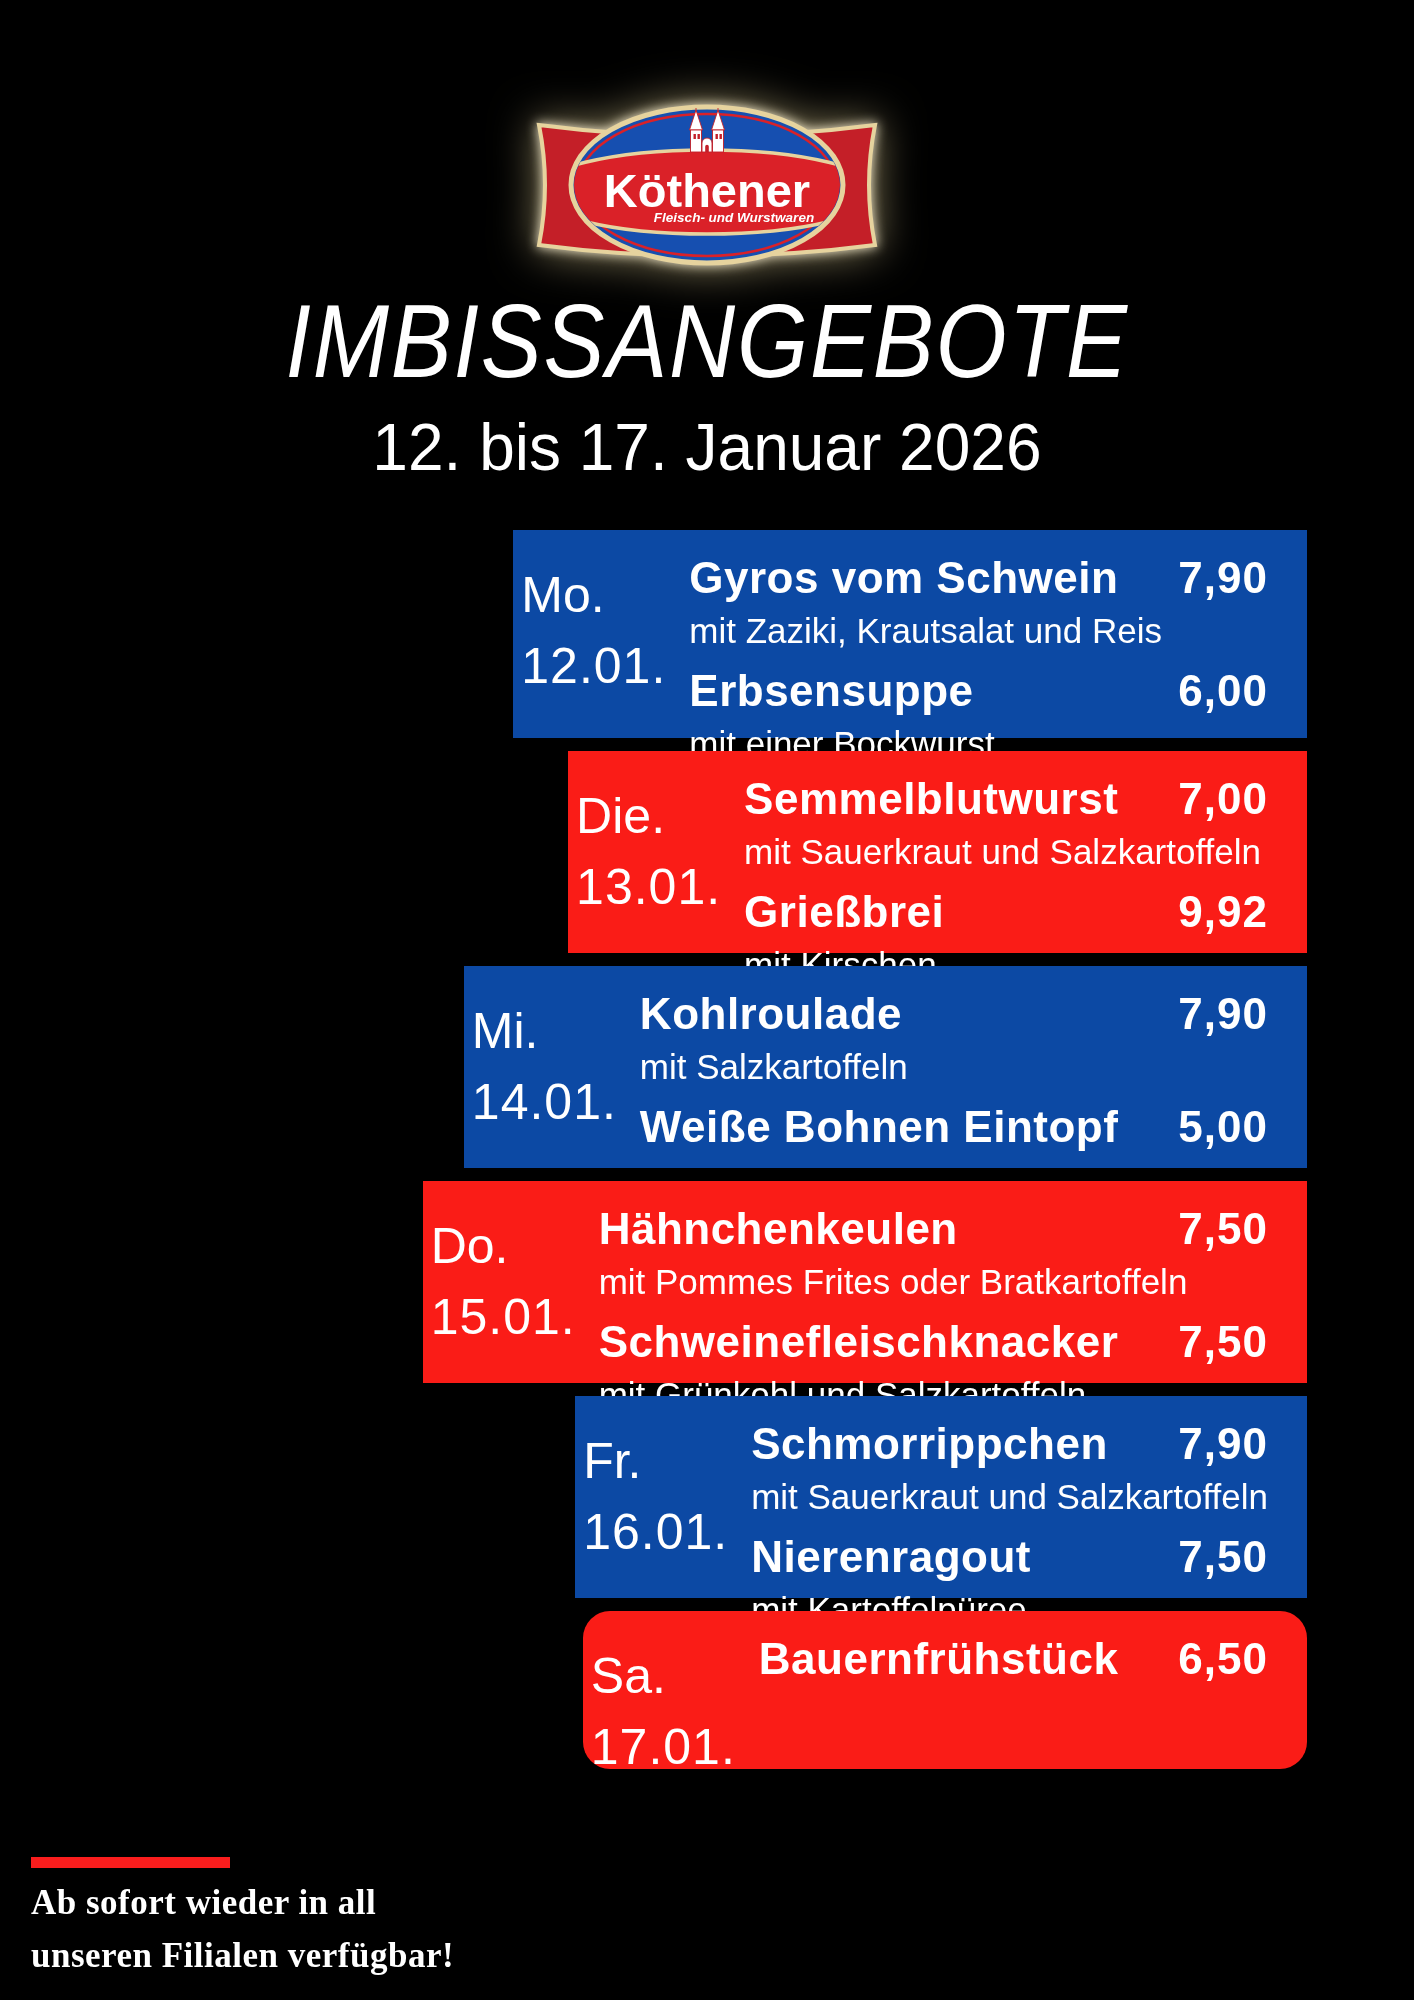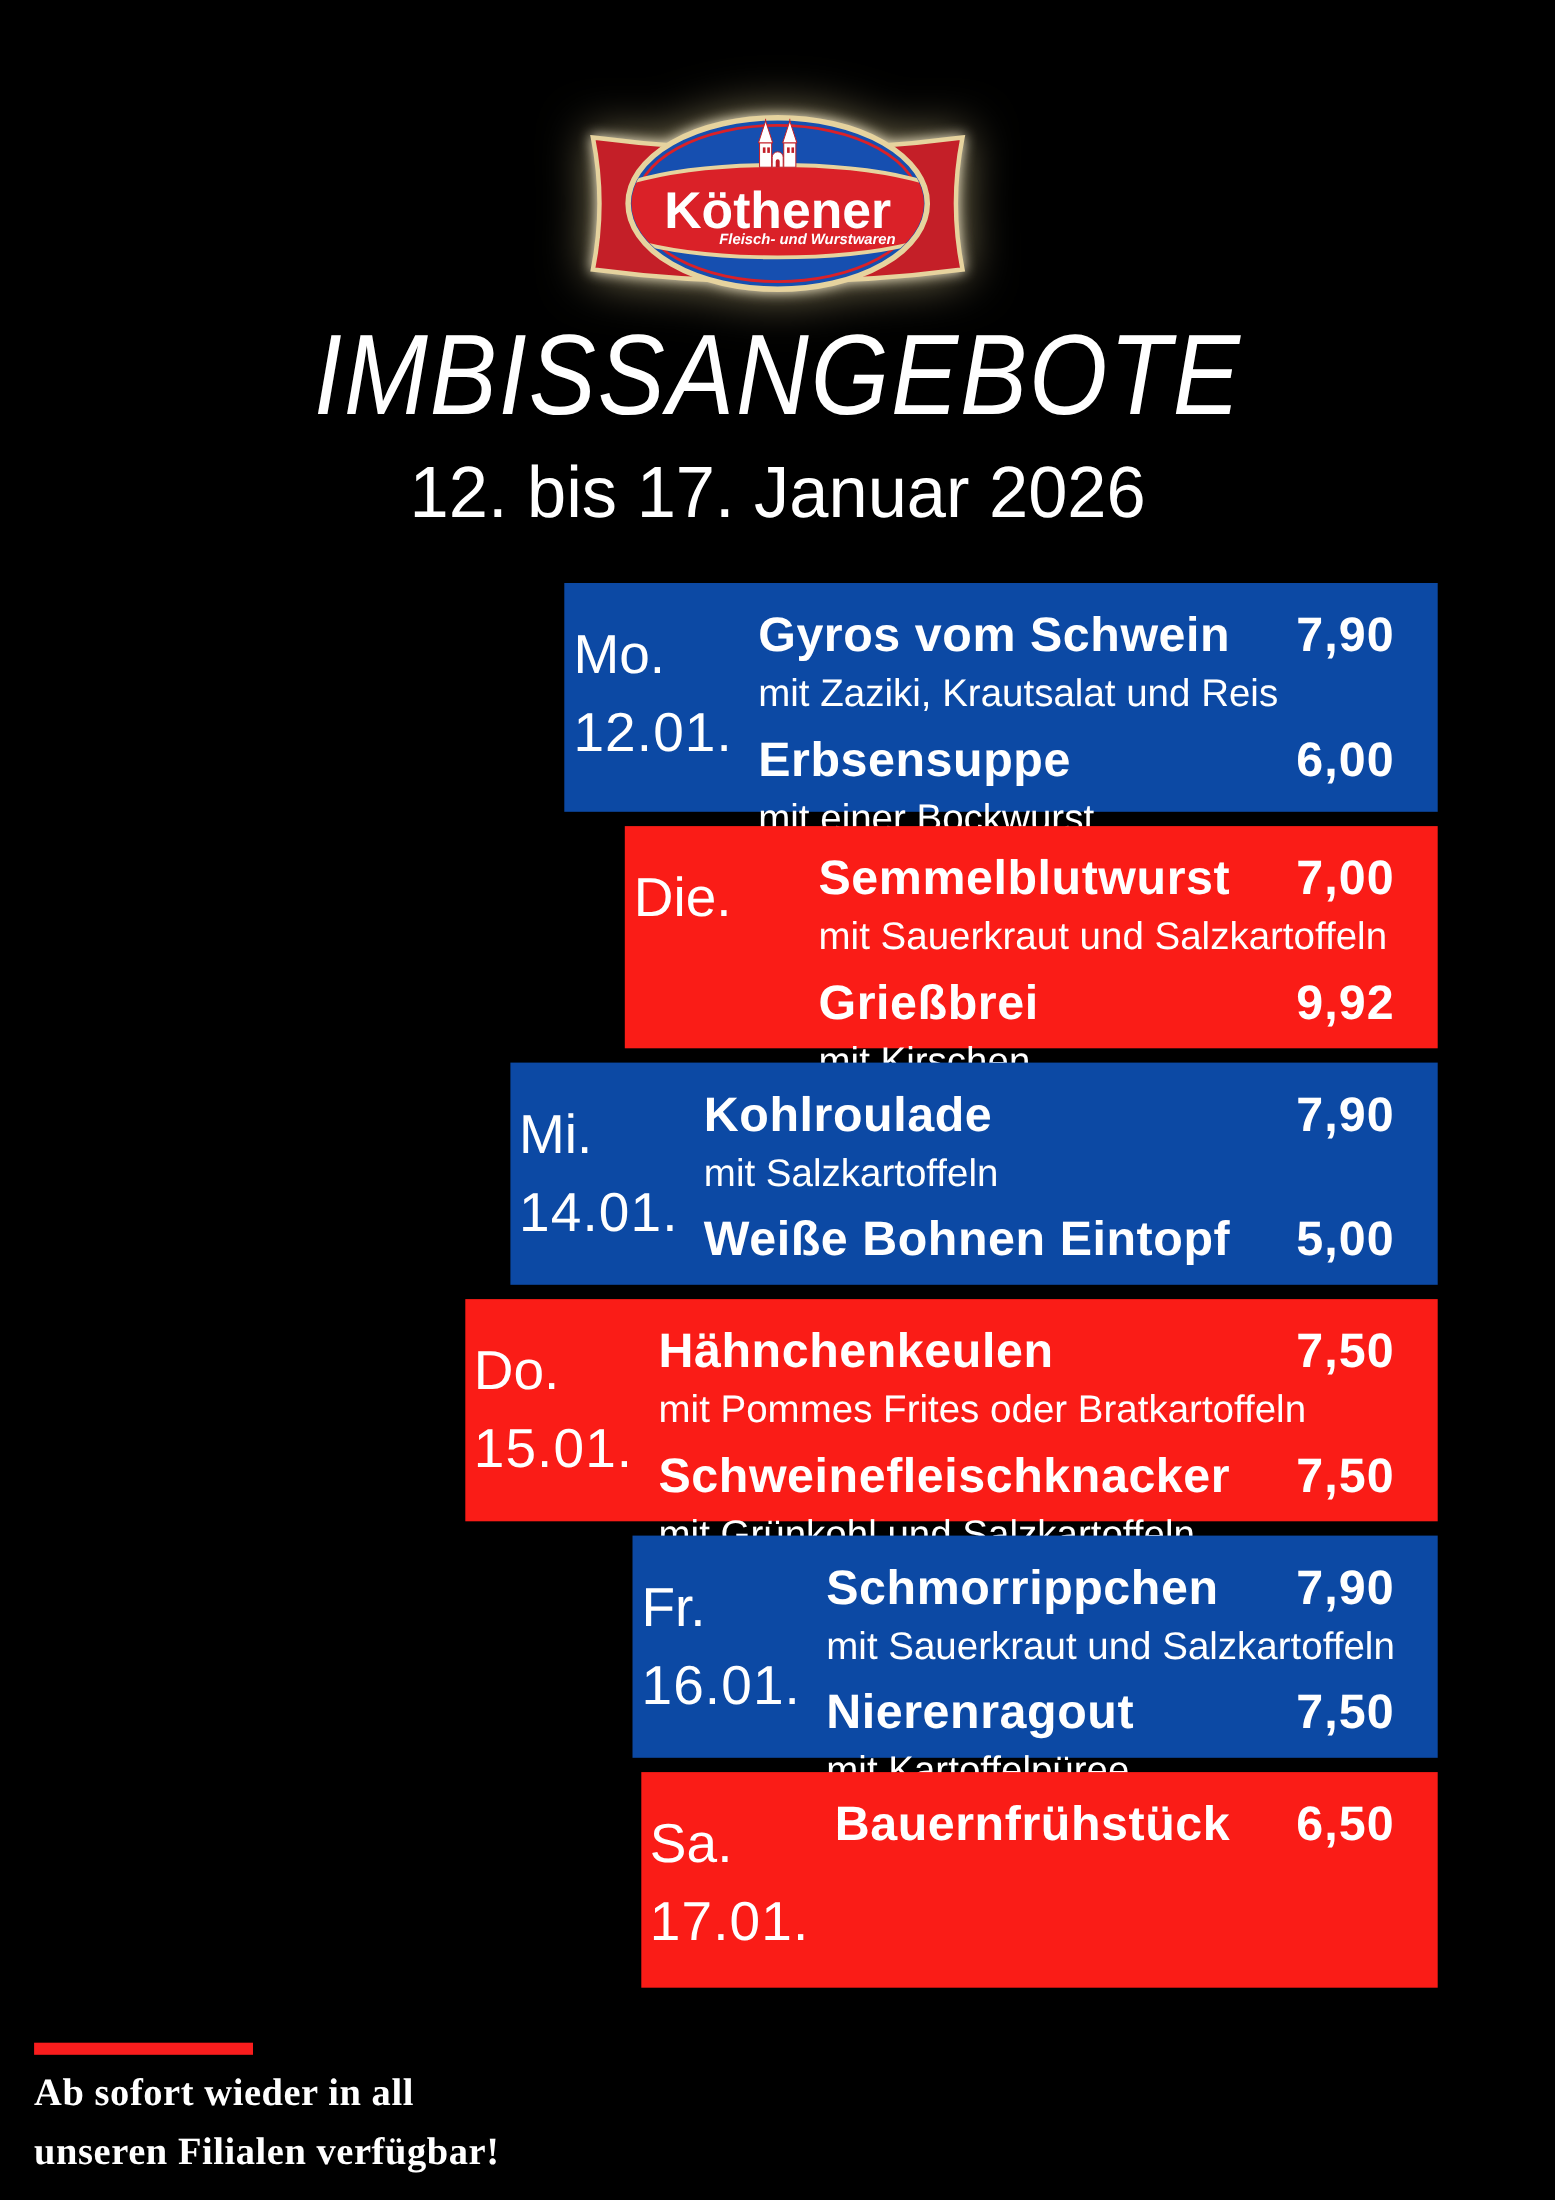--- a/index.html
+++ b/index.html
@@ -23,21 +23,21 @@
          font-size:104px;line-height:1.05;letter-spacing:2px;white-space:nowrap;font-style:italic;}
   .title>span{display:inline-block;transform:scaleX(0.88);transform-origin:center;}
   .subtitle{position:absolute;top:413px;left:0;width:100%;text-align:center;font-weight:100;
             font-size:66px;line-height:1.05;white-space:nowrap;}
   .subtitle>span{display:inline-block;transform:scaleX(0.97);transform-origin:center;}
 
   
   .rows{position:absolute;left:130px;top:530px;width:1177px;display:flex;flex-direction:column;gap:13px;align-items:flex-end;}
   .row{display:flex;height:202px;padding:0 39px 0 8px;}
   .row:first-child{height:208px;}
-  .row:last-child{height:196px;}
+  .row:last-child{height:158px;border-radius:27px;}
   .row.blue{background:var(--blue);}
   .row.red{background:var(--red);}
   .day-col{width:168px;flex:0 0 168px;padding-top:30px;font-size:50px;font-weight:200;line-height:1.42;}
   .day-col .date{letter-spacing:1px;}
   .dish-col{flex:1;display:flex;flex-direction:column;padding-top:24px;}
   .dish{margin-bottom:13px;}
   .dish-head{display:flex;justify-content:space-between;align-items:flex-start;gap:20px;}
   .dish-name{font-size:44px;font-weight:bold;line-height:1.1;letter-spacing:0.5px;}
   .dish-price{font-size:44px;font-weight:bold;line-height:1.1;letter-spacing:1px;margin-left:40px;}
   .dish-desc{font-size:35px;font-weight:300;line-height:1.3;margin-top:6px;min-height:0;}
@@ -111,20 +111,21 @@
             <div class="dish-price">6,00</div>
           </div>
           <div class="dish-desc">mit einer Bockwurst</div>
         </div>
       </div>
     </div>
 
     <div class="row red">
       <div class="day-col">
         <div class="day">Die.</div>
+        <div class="date">13.01.</div>
       </div>
       <div class="dish-col">
         <div class="dish">
           <div class="dish-head">
             <div class="dish-name">Semmelblutwurst</div>
             <div class="dish-price">7,00</div>
           </div>
           <div class="dish-desc">mit Sauerkraut und Salzkartoffeln</div>
         </div>
         <div class="dish">

